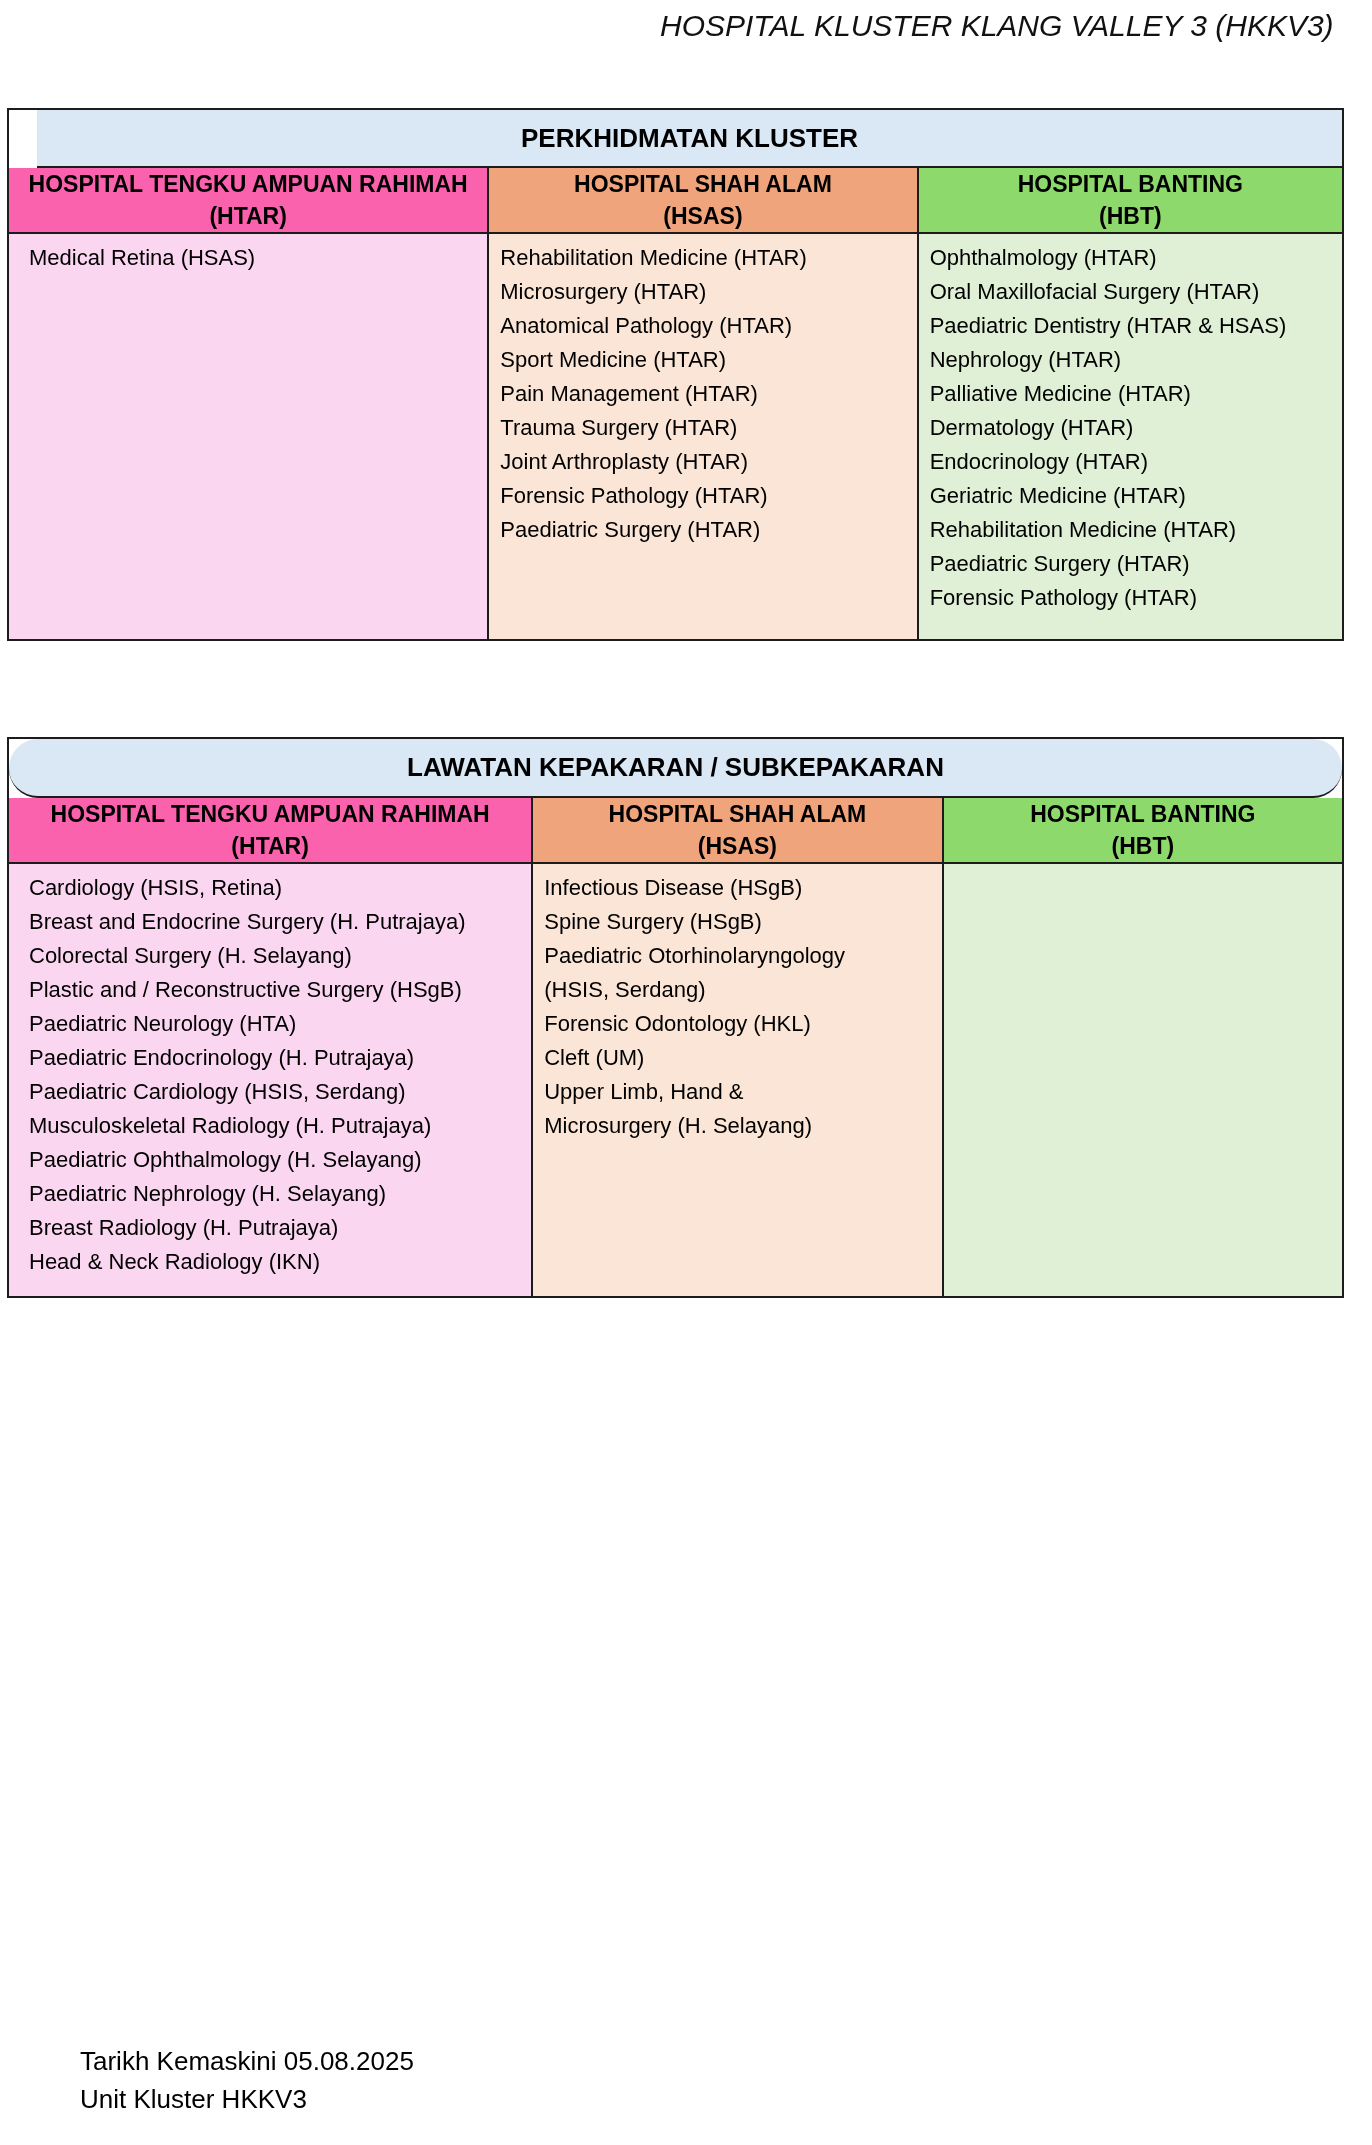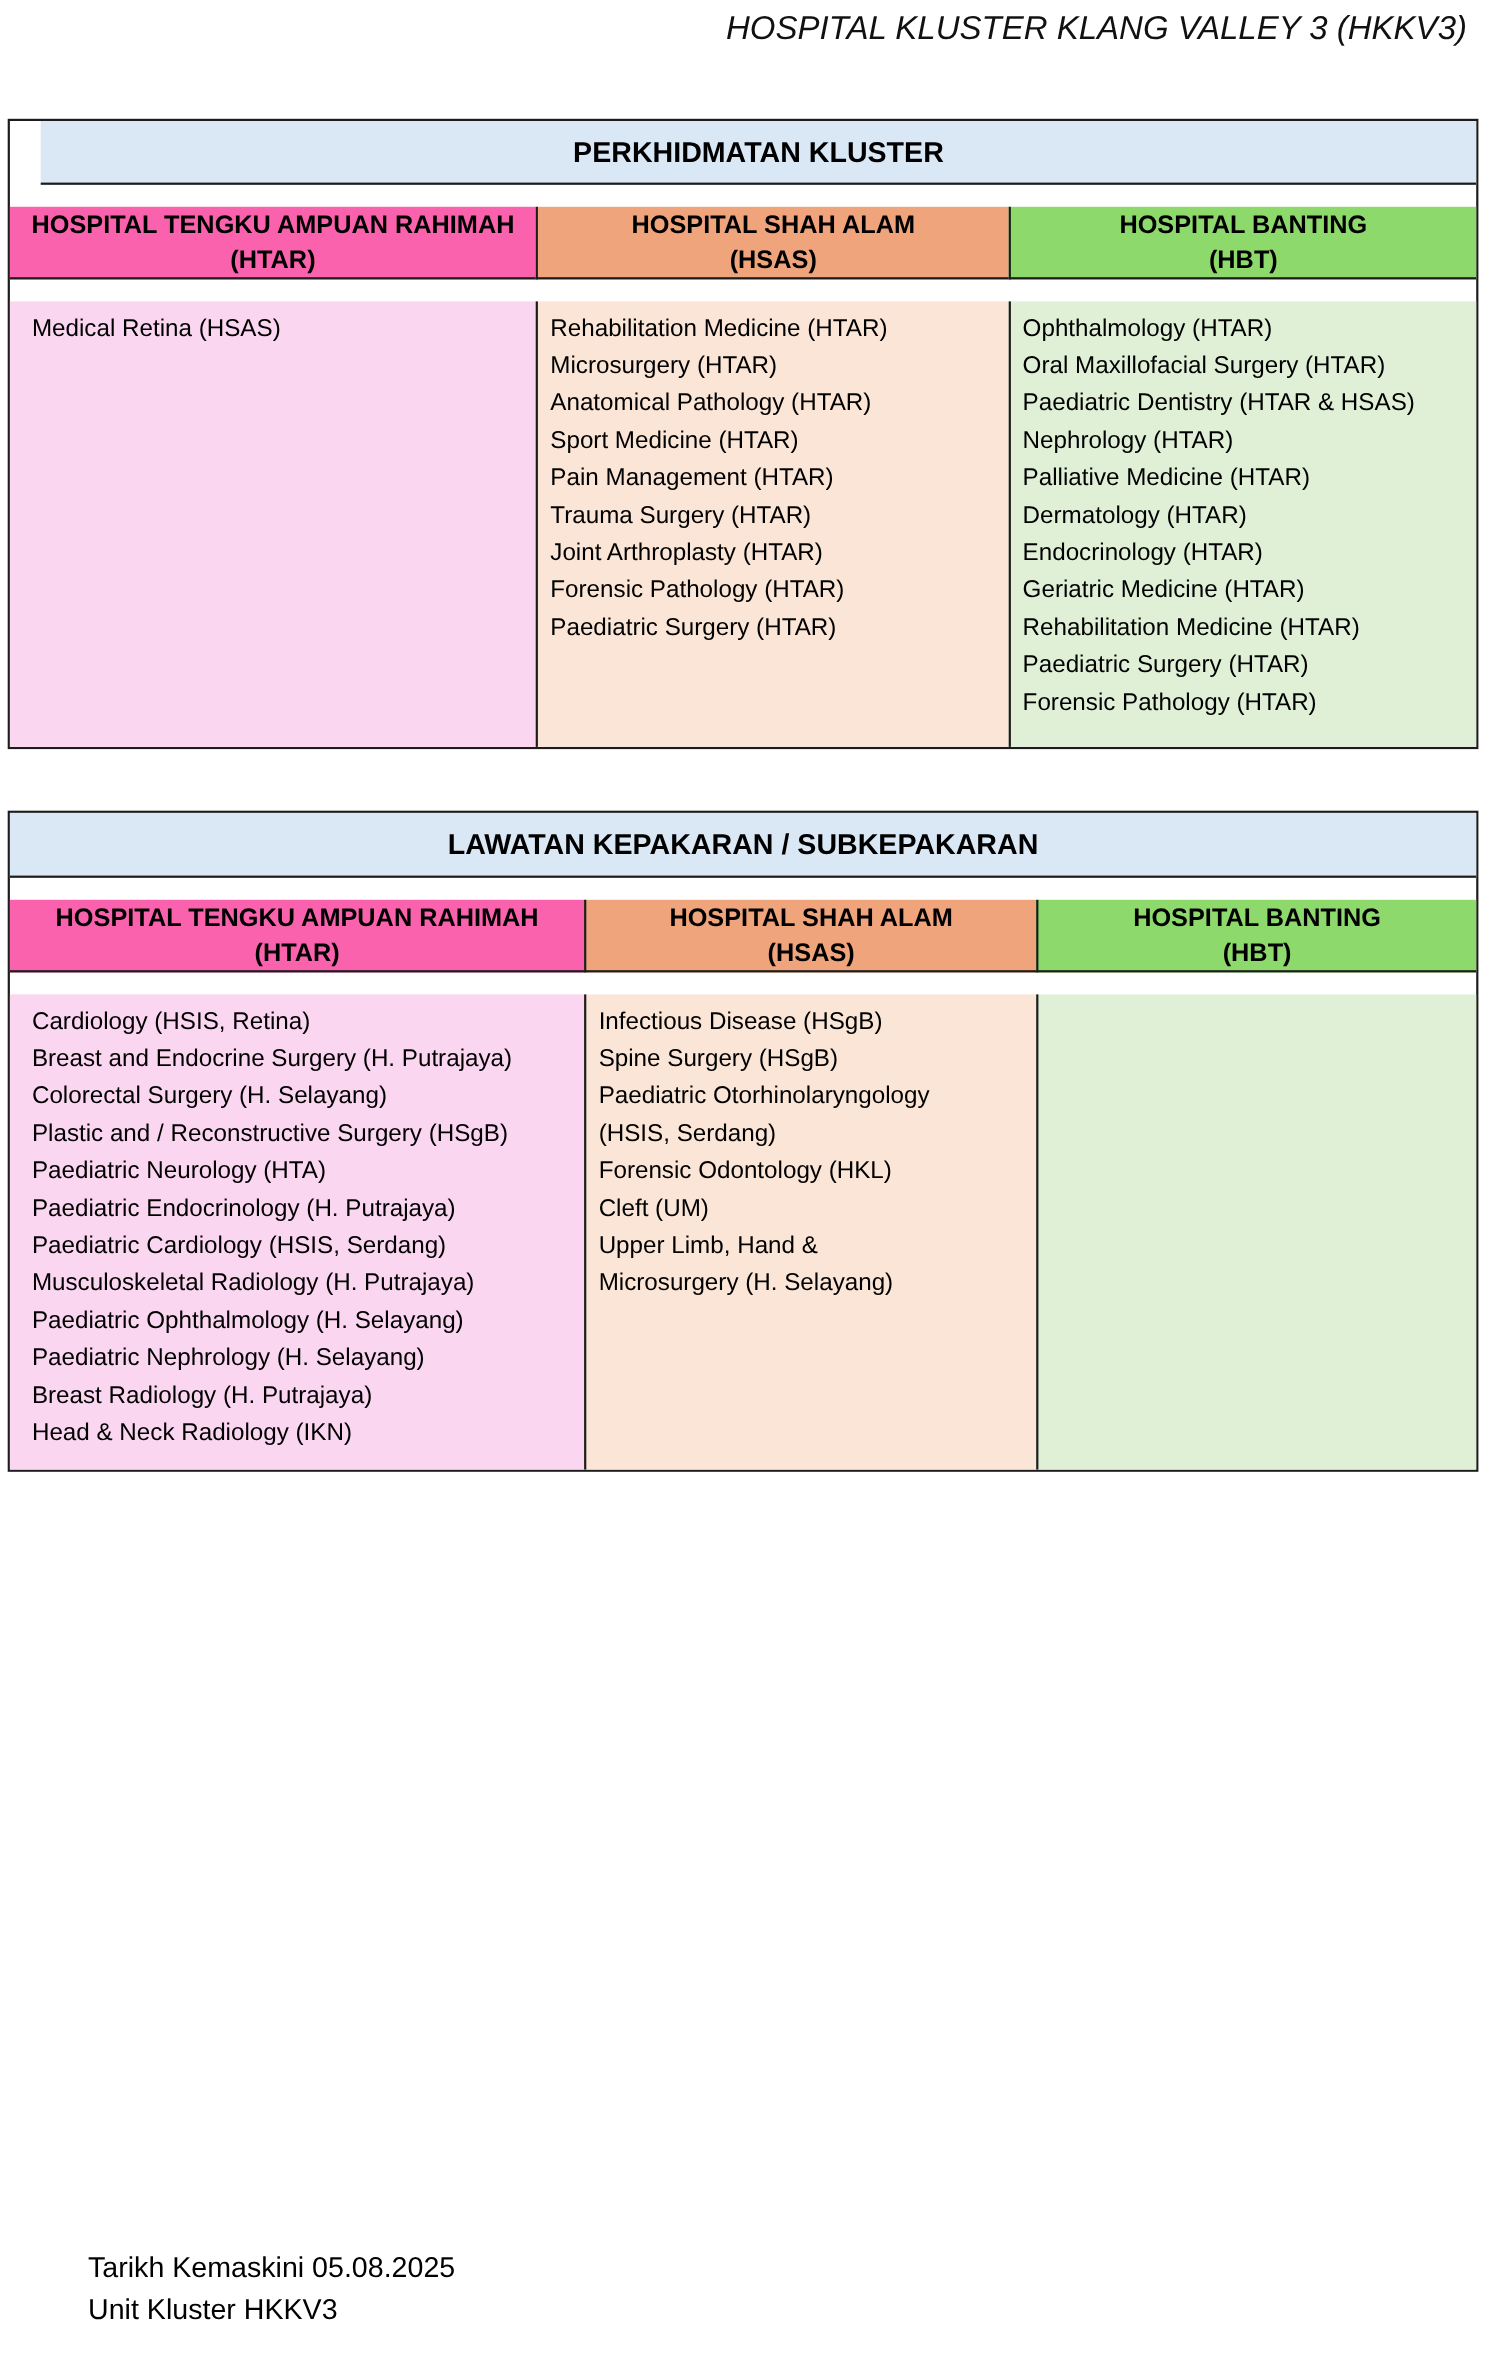--- a/index.html
+++ b/index.html
@@ -18,22 +18,22 @@
   }
   .t1 { top:108px; }
   .t2 { top:737px; }
   .banner {
     background:var(--banner-blue,#DAE8F6);
     border-bottom:2px solid var(--border,#1c1c1c);
     display:flex; align-items:center; justify-content:center;
     font-weight:bold; font-size:26px;
   }
   .t1 .banner { height:58px;margin-left:28px; }
-  .t2 .banner { height:59px; }
-  .hrow, .brow { display:flex;margin-top:20px; }
+  .t2 .banner { height:59px;border-radius:29px; }
+  .hrow, .brow { display:flex; }
   .cell + .cell { border-left:2px solid var(--border,#1c1c1c); }
   .hcell {
     display:flex; flex-direction:column; justify-content:center; align-items:center;
     text-align:center; font-weight:bold; font-size:23px; line-height:32px;
     height:66px; border-bottom:2px solid var(--border,#1c1c1c);
   }
   .bcell { padding:7px 8px 0 11px; font-size:22px; line-height:34px; }
   .t1 .bcell { height:405px; }
   .t2 .bcell { height:432px; }
   .t1 .c0 { width:479px; } .t1 .c1 { width:430px; } .t1 .c2 { width:426px; }

